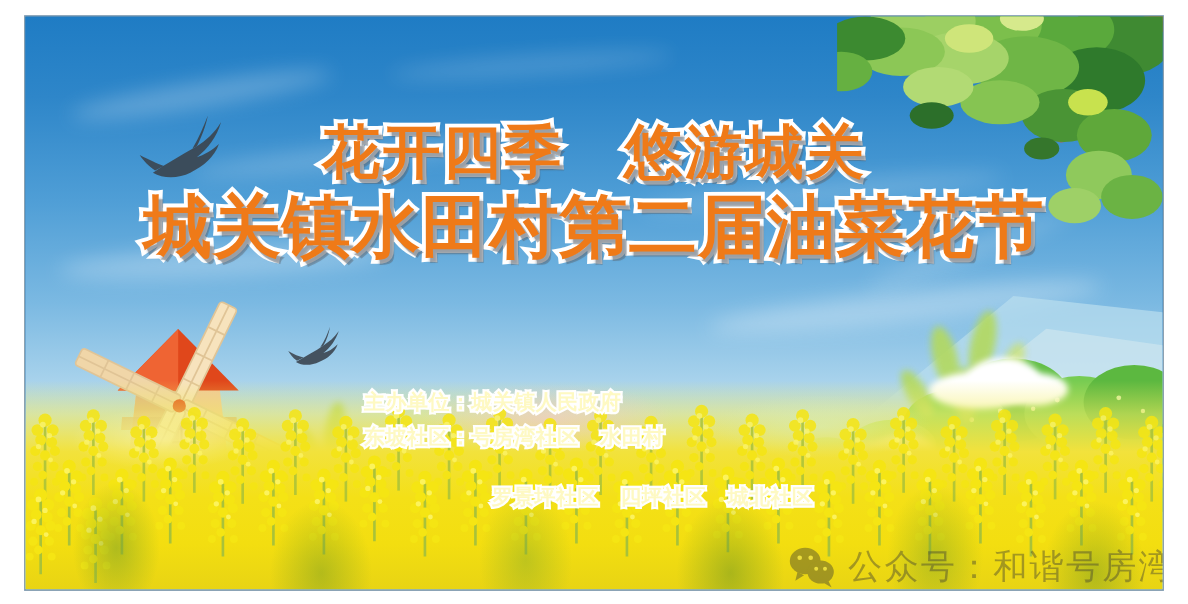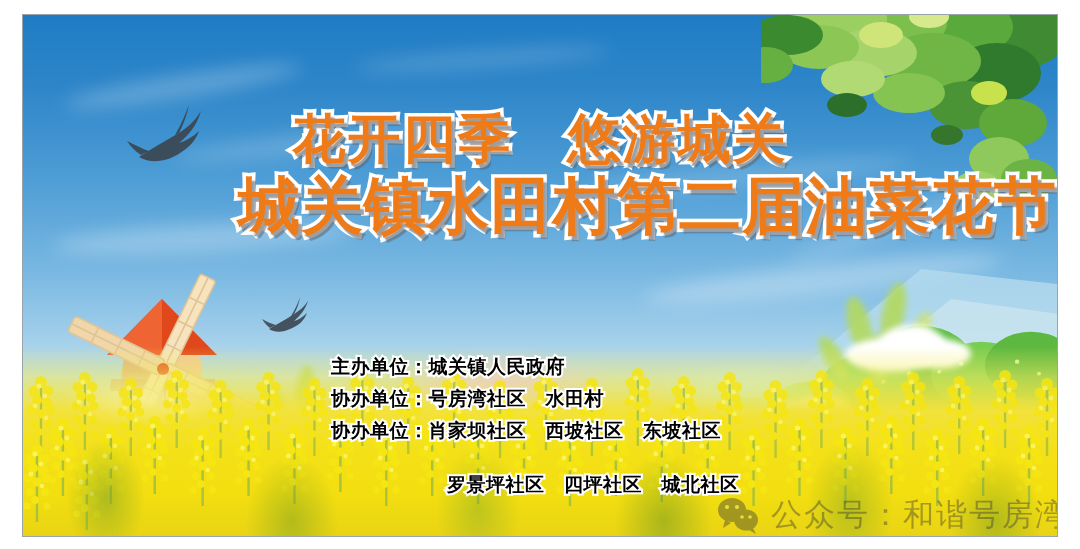--- a/index.html
+++ b/index.html
@@ -134,35 +134,35 @@
     letter-spacing: 2px;
     line-height: 1.06;
     -webkit-text-stroke: 7px #ffffff;
     paint-order: stroke fill;
     text-shadow:
       4px 5px 0 rgba(90,100,110,.42),
       3px 4px 2px rgba(70,80,95,.30);
     white-space: nowrap;
   }
   .headline-1 { font-size: 53px; }
-  .headline-2 { font-size: 62px; margin-top: 6px; letter-spacing: 1px; text-align: right; }
+  .headline-2 { font-size: 62px; margin-top: 6px; letter-spacing: 1px; }
 
   .orgs {
     position: absolute;
     left: 308px;
     top: 336px;
     width: 560px;
     pointer-events: none;
   }
   .org-line {
     font-family: Liberation Sans, sans-serif;
     font-weight: bold;
     font-size: 19px;
     line-height: 32px;
-    color: #000000;
+    color: #fef9c3;
     -webkit-text-stroke: 4px #ffffff;
     paint-order: stroke fill;
     white-space: nowrap;
     letter-spacing: .5px;
   }
   .org-line.indented { padding-left: 116px; margin-top: 22px; }
 
   
   .watermark {
     position: absolute;
@@ -442,22 +442,21 @@
       <div class="field-dark"></div>
     </div>
 
     <div class="headline-wrap">
       <div class="headline headline-1">花开四季　悠游城关</div>
       <div class="headline headline-2">城关镇水田村第二届油菜花节</div>
     </div>
 
     <div class="orgs">
       <div class="org-line">主办单位：城关镇人民政府</div>
-      <div class="org-line">协办单位：号房湾社区　水田村</div>
-      <div class="org-line">协办单位：肖家坝社区　西坡社区　东坡社区</div>
+      <div class="org-line">东坡社区：号房湾社区　水田村</div>
       <div class="org-line indented">罗景坪社区　四坪社区　城北社区</div>
     </div>
 
     <div class="watermark">
       <svg class="wm-icon" viewBox="0 0 42 38">
         <ellipse cx="15" cy="14" rx="14" ry="12" fill="#3c3c34"></ellipse>
         <polygon points="8,24 6,32 14,27" fill="#3c3c34"></polygon>
         <circle cx="10" cy="11" r="2.1" fill="#e8e27a"></circle>
         <circle cx="20" cy="11" r="2.1" fill="#e8e27a"></circle>
         <ellipse cx="29" cy="24" rx="12" ry="10.5" fill="#3c3c34"></ellipse>

